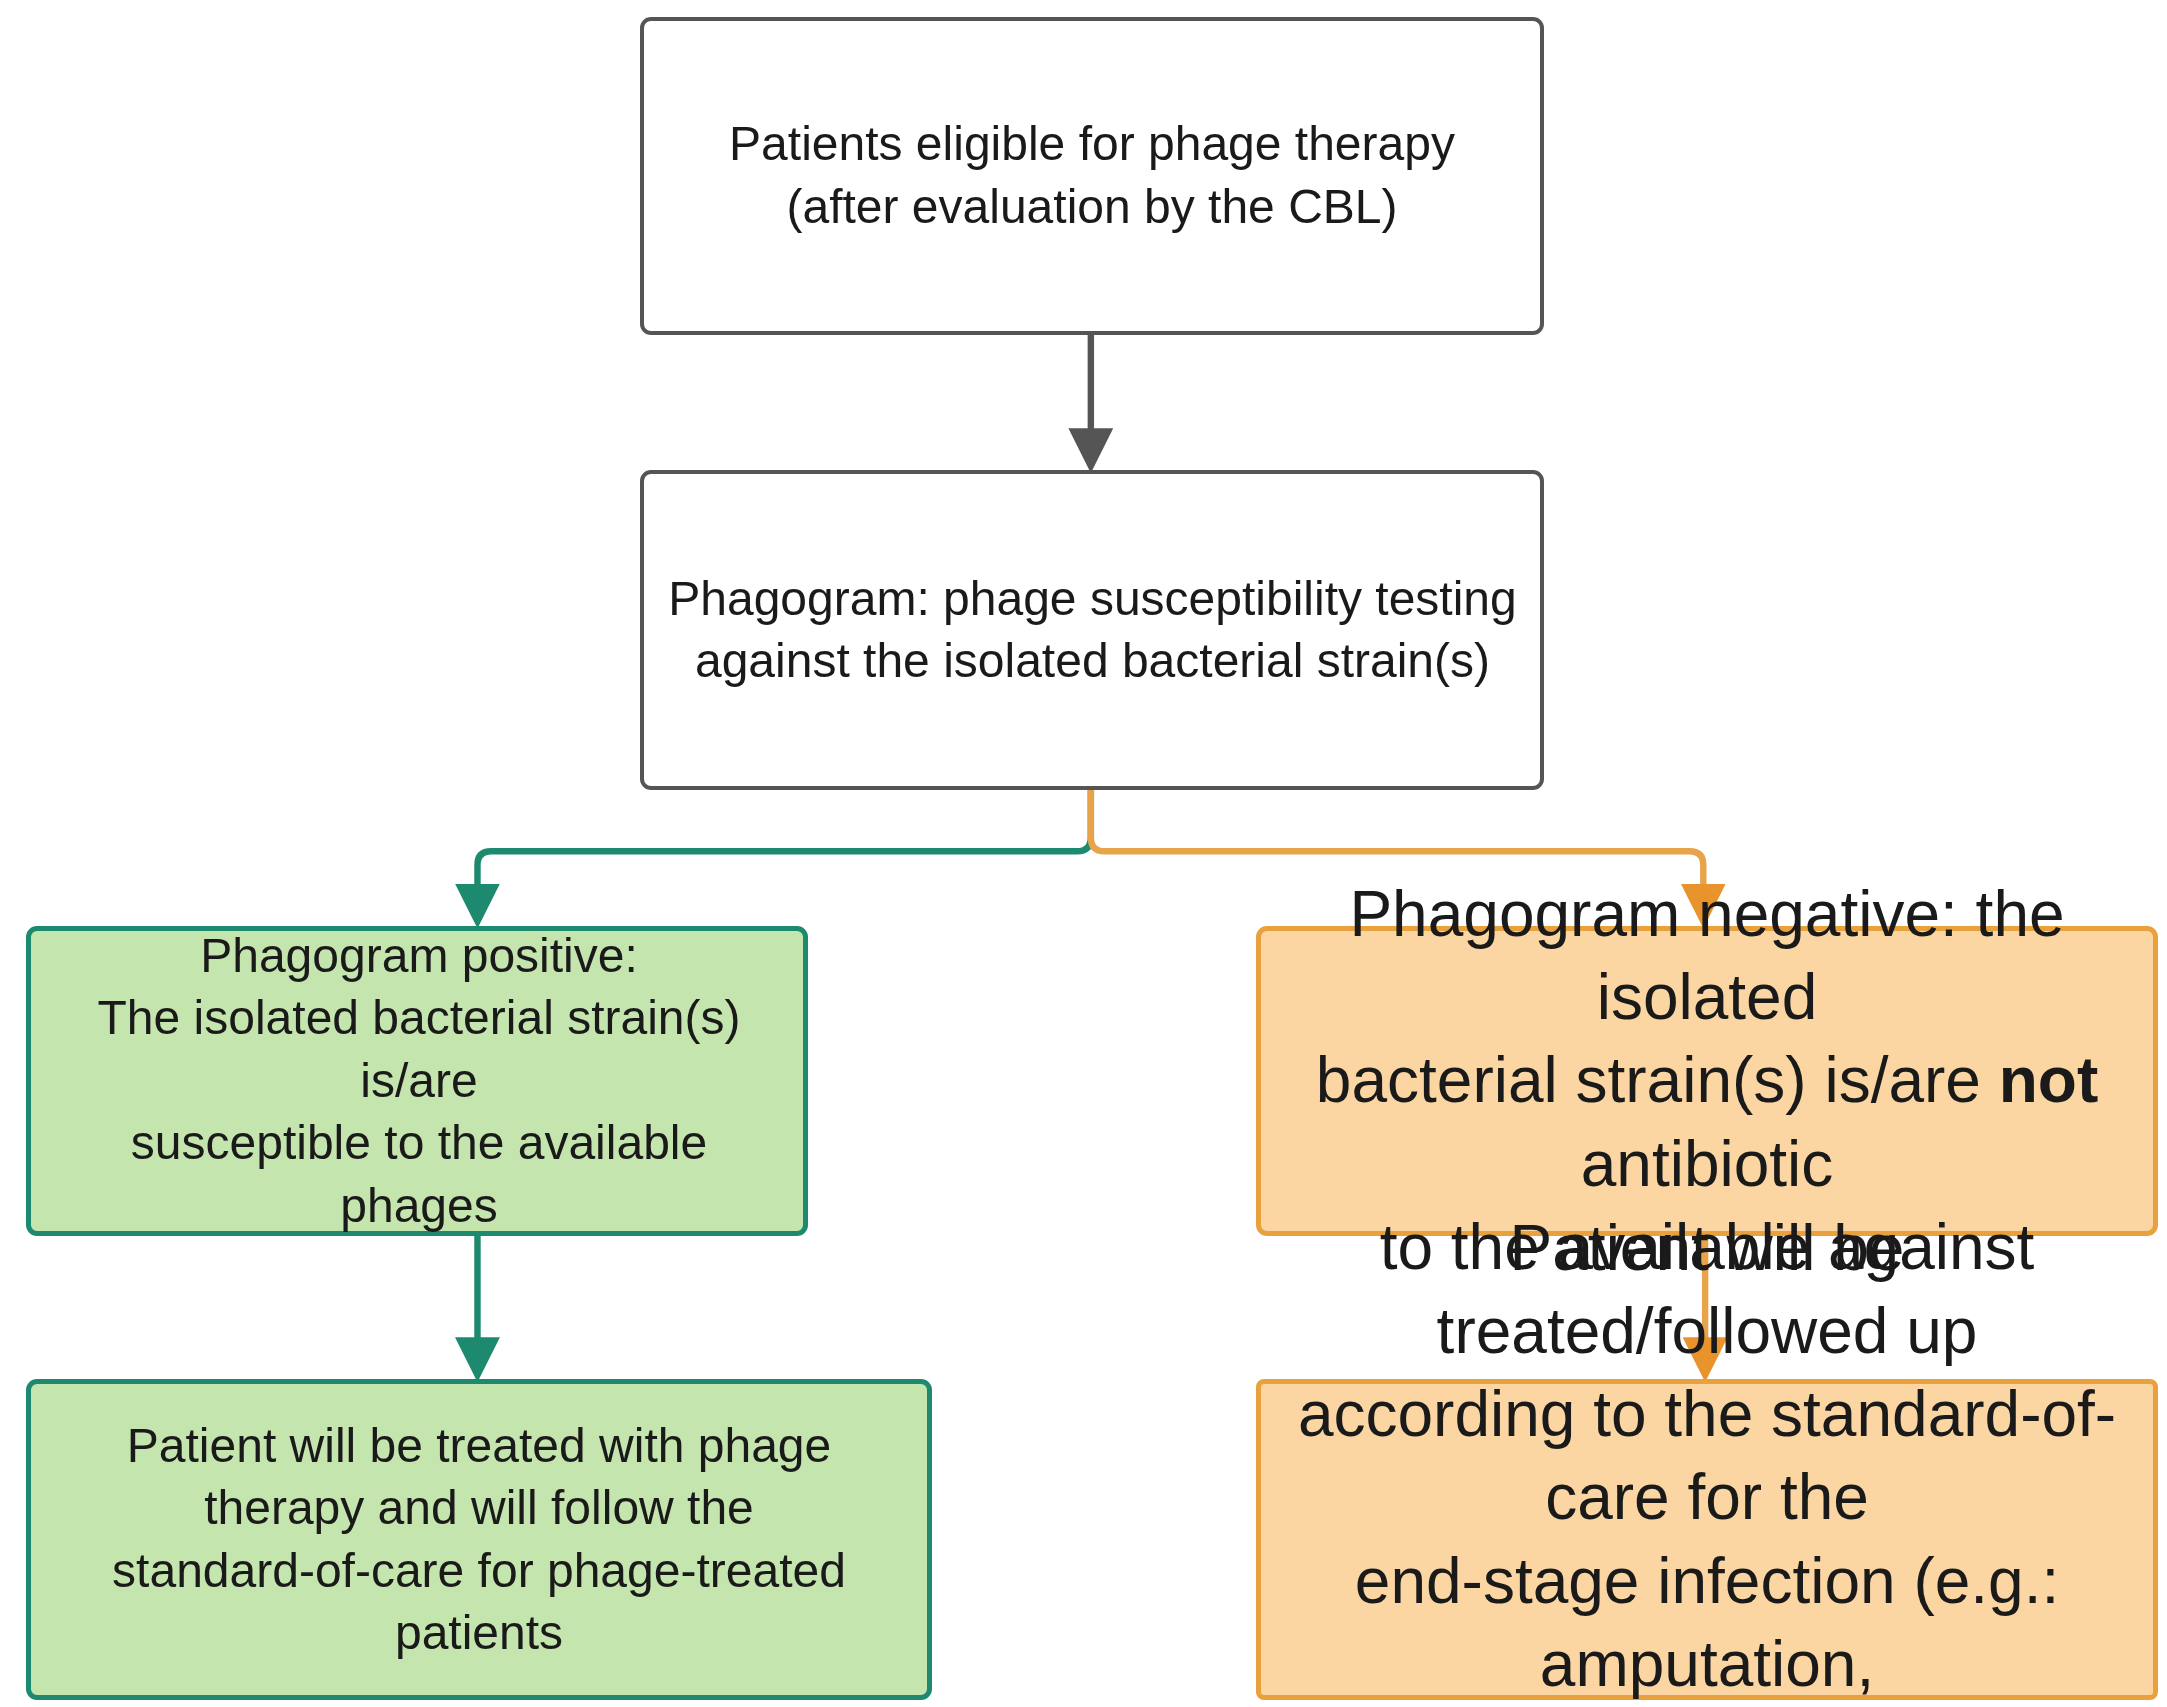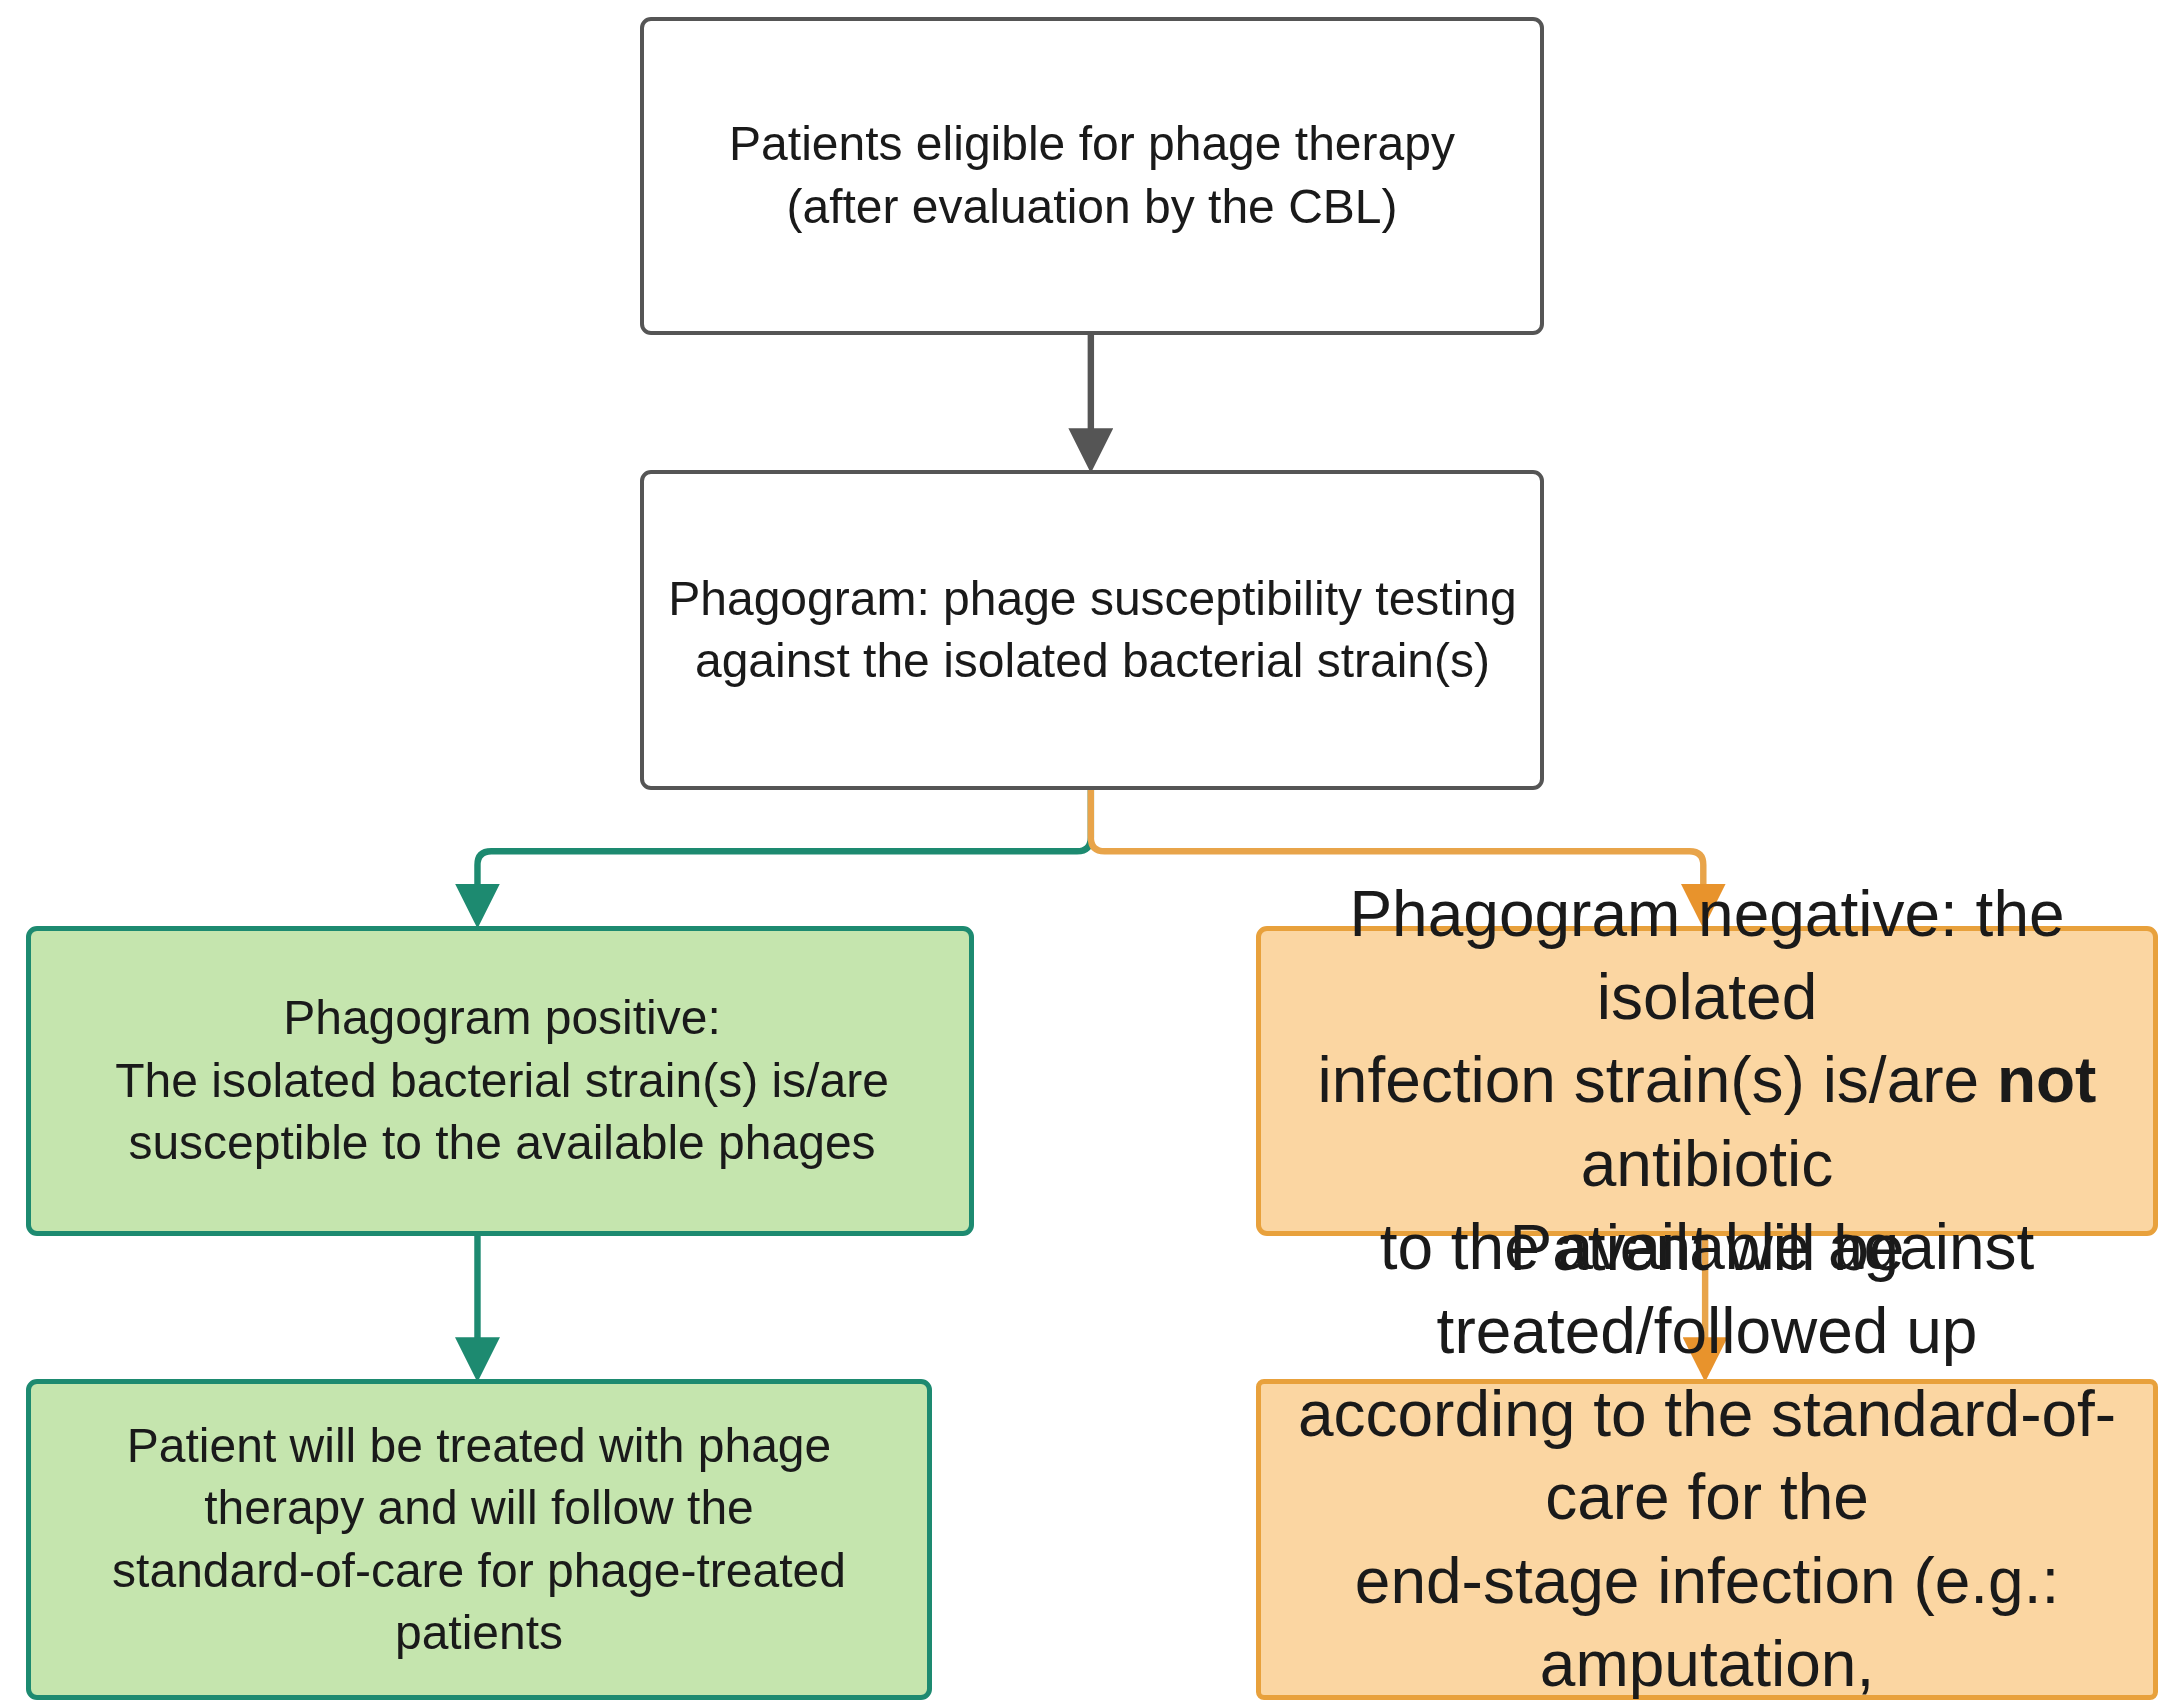--- a/index.html
+++ b/index.html
@@ -56,21 +56,21 @@
     background: #fbd6a2;
     border: 5.5px solid #e8a13c;
     font-size: 64px;
   }
   .node b {
     font-weight: bold;
   }
   
   #node-eligible   { left: 640px;  top: 16.5px;   width: 904px;  height: 318px; }
   #node-phagogram  { left: 640px;  top: 470px;  width: 904px;  height: 320px; padding-left: 21px; }
-  #node-positive   { left: 26px;   top: 926px; width: 948px;  height: 310px; padding-left: 24px; }
+  #node-positive   { left: 26px;   top: 926px; width: 782px;  height: 310px; padding-left: 24px; }
   #node-negative   { left: 1256px; top: 926px; width: 902px;  height: 310px; }
   #node-treat-phage{ left: 26px;   top: 1379px; width: 906px;  height: 321px; }
   #node-treat-soc  { left: 1256px; top: 1379px; width: 902px;  height: 321px; border-radius: 8px; }
 </style>
 </head>
 <body>
 
 <div id="flow-root">
 
   <svg id="flow-svg" viewBox="0 0 2360 1859" xmlns="http://www.w3.org/2000/svg">
@@ -107,21 +107,21 @@
 against the isolated bacterial strain(s)</span>
   </div>
 
   <div class="node node-positive" id="node-positive">
     <span class="node-text">Phagogram positive:
 The isolated bacterial strain(s) is/are
 susceptible to the available phages</span>
   </div>
 
   <div class="node node-negative" id="node-negative">
-    <span class="node-text"><span>Phagogram negative: the isolated</span><br><span>infection strain(s) is/are </span><b>not</b><span> antibiotic</span><br><span>to the available against</span></span>
+    <span class="node-text"><span>Phagogram negative: the isolated</span><br><span>bacterial strain(s) is/are </span><b>not</b><span> antibiotic</span><br><span>to the available against</span></span>
   </div>
 
   <div class="node node-positive" id="node-treat-phage">
     <span class="node-text">Patient will be treated with phage
 therapy and will follow the
 standard-of-care for phage-treated
 patients</span>
   </div>
 
   <div class="node node-negative" id="node-treat-soc">

